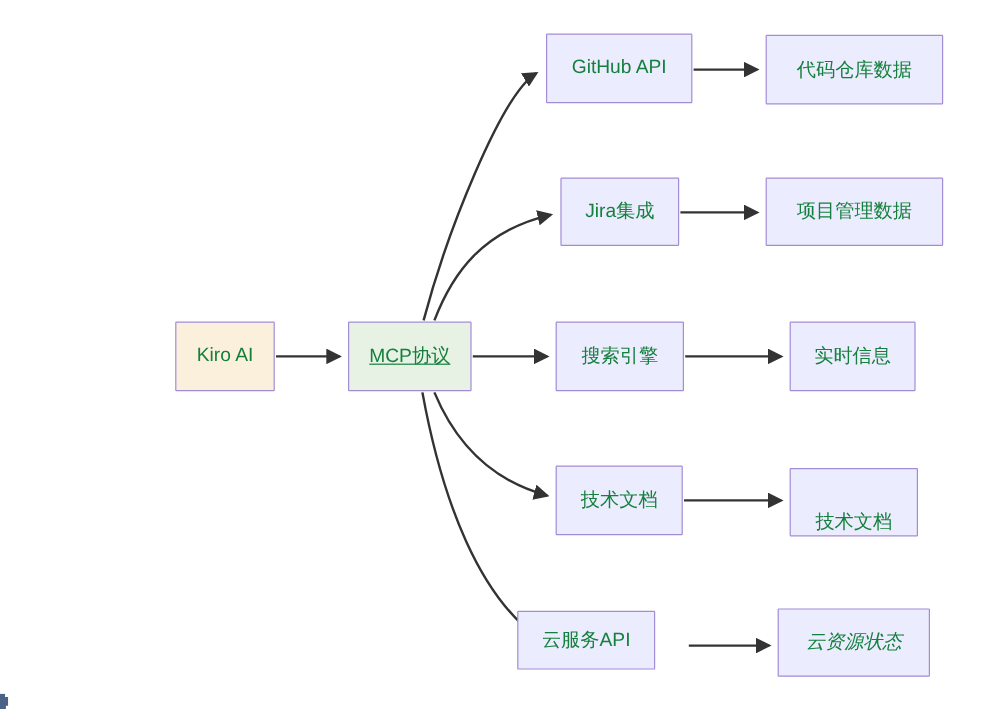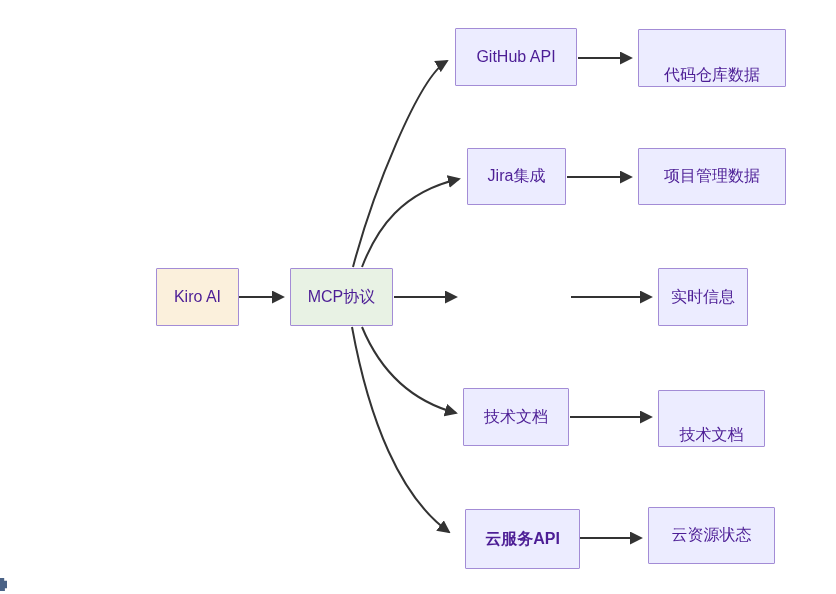--- a/index.html
+++ b/index.html
@@ -17,44 +17,44 @@
   .edges {
     position: absolute;
     left: 0; top: 0;
     width: 836px; height: 594px;
   }
   .node {
     position: absolute;
     box-sizing: border-box;
     border: 1.5px solid #a38cd6;
     background: #ECECFF;
-    color: #4c1d95;
+    color: #15803d;
     display: flex;
     align-items: center;
     justify-content: center;
     font-size: 16px;
     white-space: nowrap;
     border-radius: 1px;
   }
-  .node.fill-source { background: #fbf0dc; margin-left: 10px; }
+  .node.fill-source { background: #fbf0dc; }
   .node.fill-hub    { background: #e8f2e4; }
 
   
   #n-kiro       { left:146px; top:268px; width:83px;  height:58px; }
-  #n-mcp        { left:290px; top:268px; width:103px; height:58px; }
+  #n-mcp        { left:290px; top:268px; width:103px; height:58px;text-decoration:underline; }
   #n-github     { left:455px; top:28px;  width:122px; height:58px; }
-  #n-repo       { left:638px; top:29px;  width:148px; height:58px;align-items:flex-end; }
+  #n-repo       { left:638px; top:29px;  width:148px; height:58px; }
   #n-jira       { left:467px; top:148px; width:99px;  height:57px;justify-content:center; }
   #n-pm         { left:638px; top:148px; width:148px; height:57px;justify-content:center; }
   #n-search     { left:463px; top:268px; width:107px; height:58px; }
-  #n-realtime   { left:658px; top:268px; width:90px; height:58px; }
+  #n-realtime   { left:658px; top:268px; width:105px; height:58px; }
   #n-docs       { left:463px; top:388px; width:106px; height:58px; }
   #n-tech       { left:658px; top:390px; width:107px; height:57px;align-items:flex-end; }
-  #n-cloud      { left:465px; top:509px; width:115px; height:60px;font-weight:bold; }
-  #n-cloudstate { left:648px; top:507px; width:127px; height:57px; }
+  #n-cloud      { left:431px; top:509px; width:115px; height:49px; }
+  #n-cloudstate { left:648px; top:507px; width:127px; height:57px;font-style:italic; }
 
   .corner-glyph {
     position: absolute;
     left: 0; top: 578px;
     width: 7px; height: 13px;
     background: #4a6286;
     clip-path: polygon(0 0, 60% 0, 60% 22%, 100% 22%, 100% 78%, 70% 78%, 70% 100%, 0 100%);
   }
 </style>
 </head>
@@ -100,20 +100,23 @@
   </div>
 
   <div class="node" id="n-jira">
     <span>Jira集成</span>
   </div>
 
   <div class="node" id="n-pm">
     <span>项目管理数据</span>
   </div>
 
+  <div class="node" id="n-search">
+    <span>搜索引擎</span>
+  </div>
 
   <div class="node" id="n-realtime">
     <span>实时信息</span>
   </div>
 
   <div class="node" id="n-docs">
     <span>技术文档</span>
   </div>
 
   <div class="node" id="n-tech">

